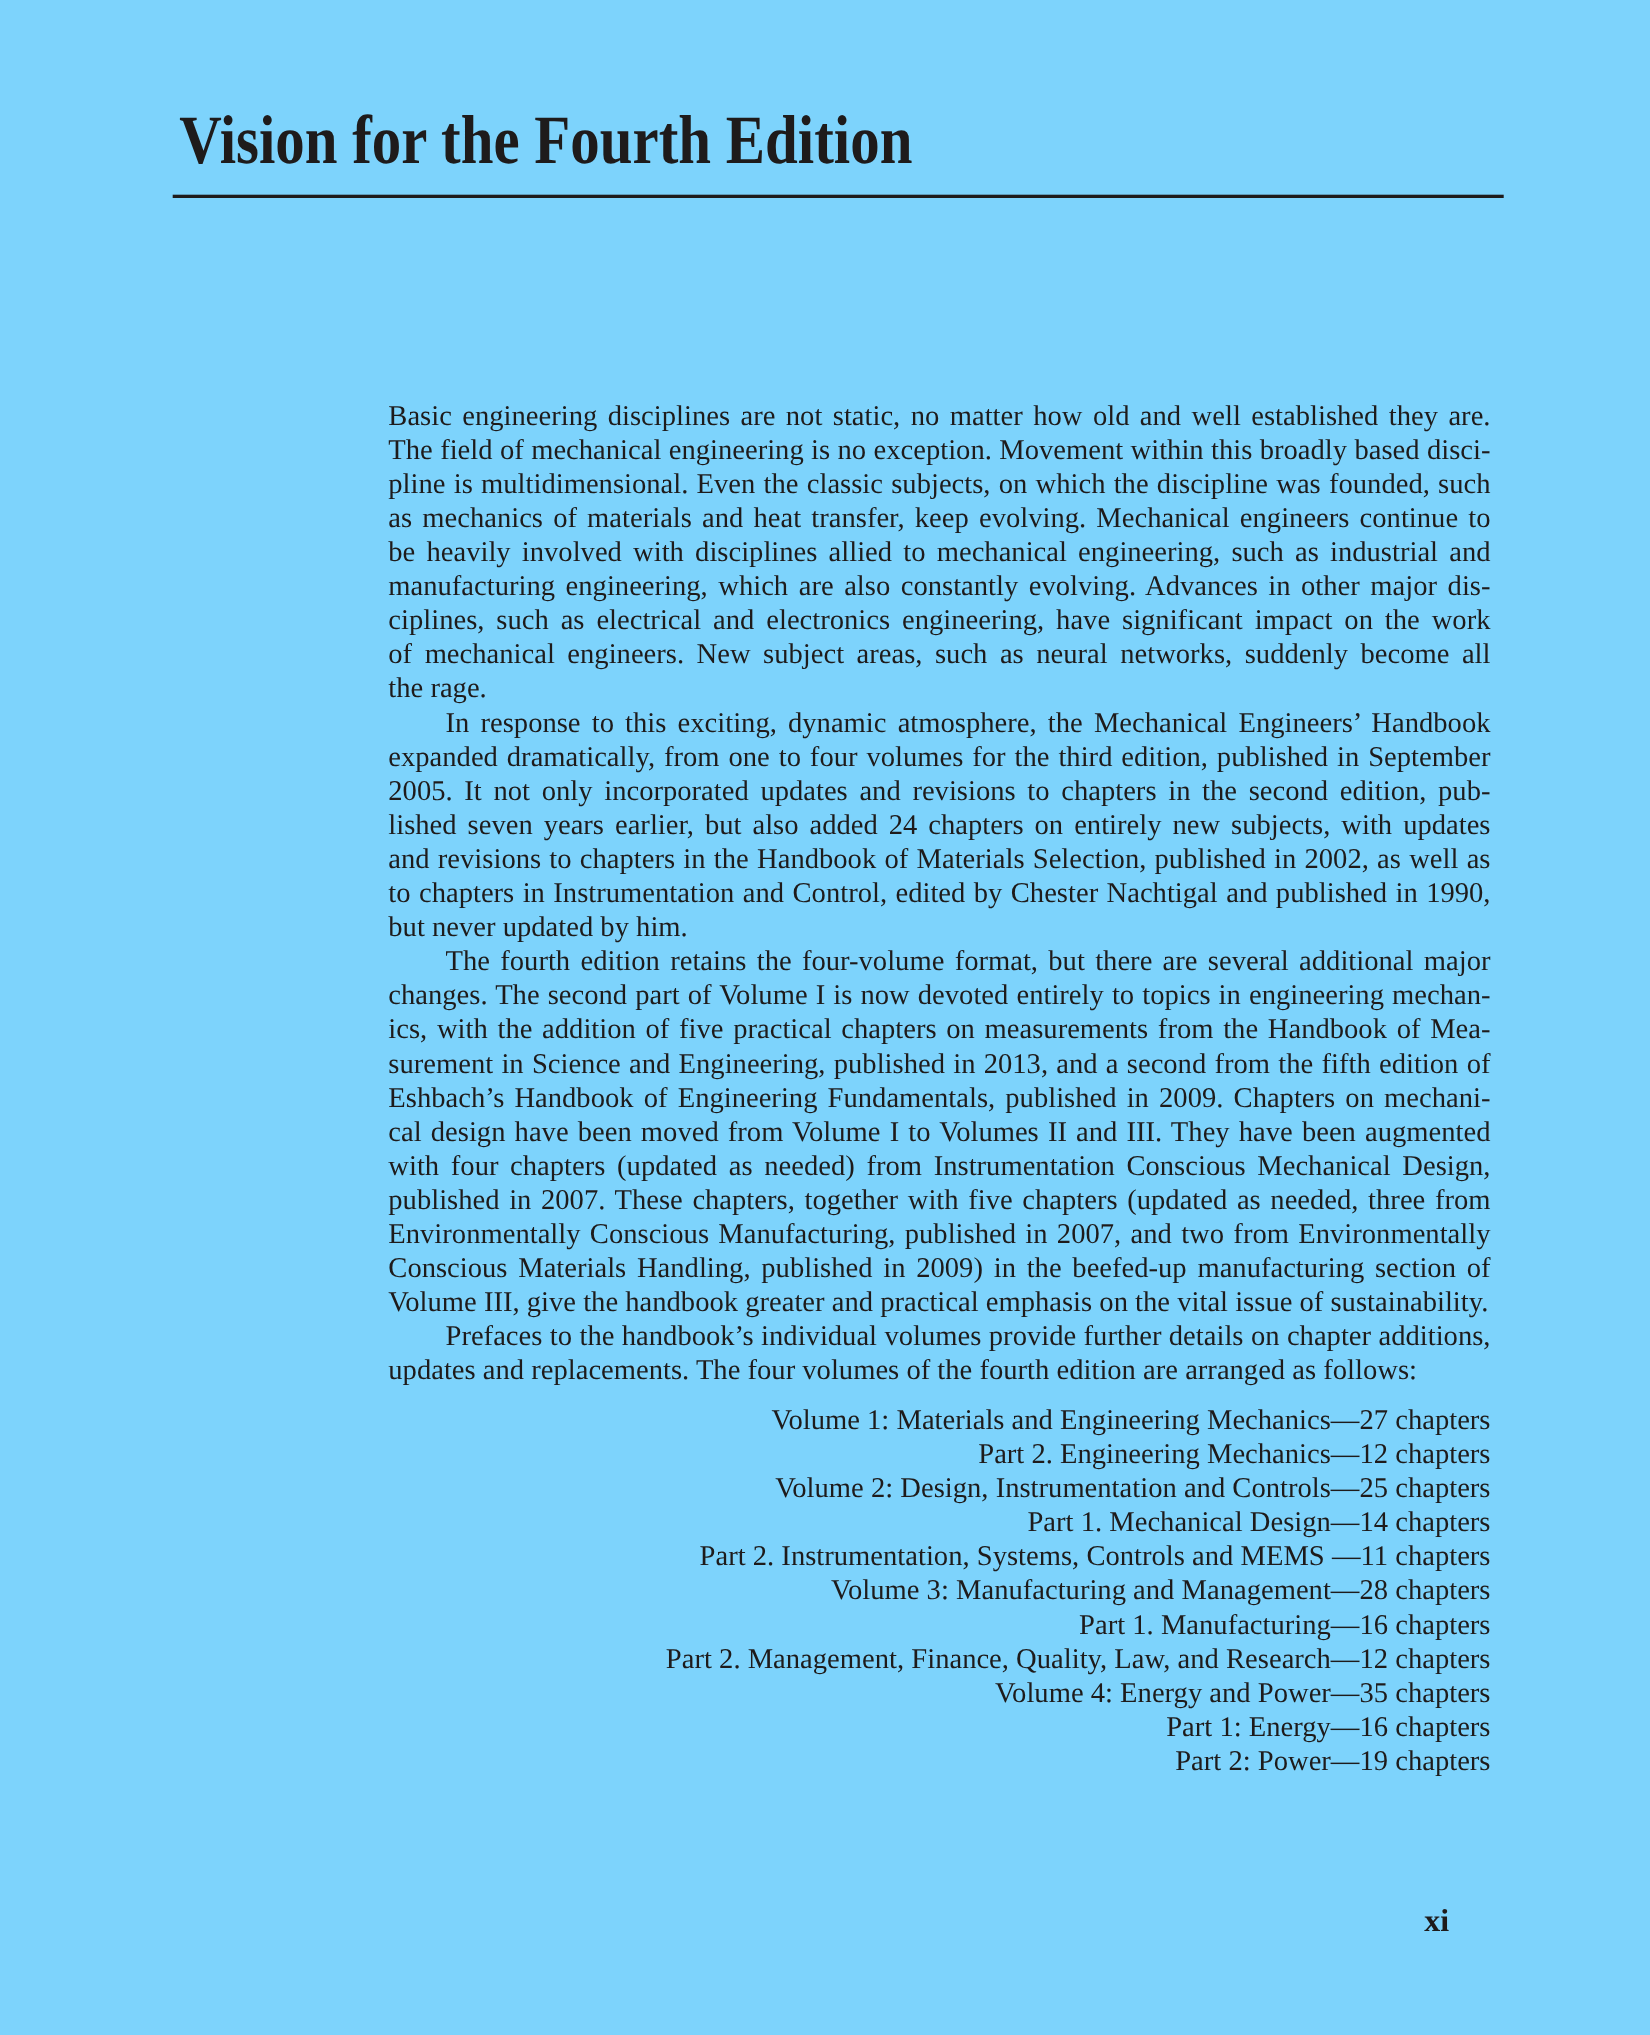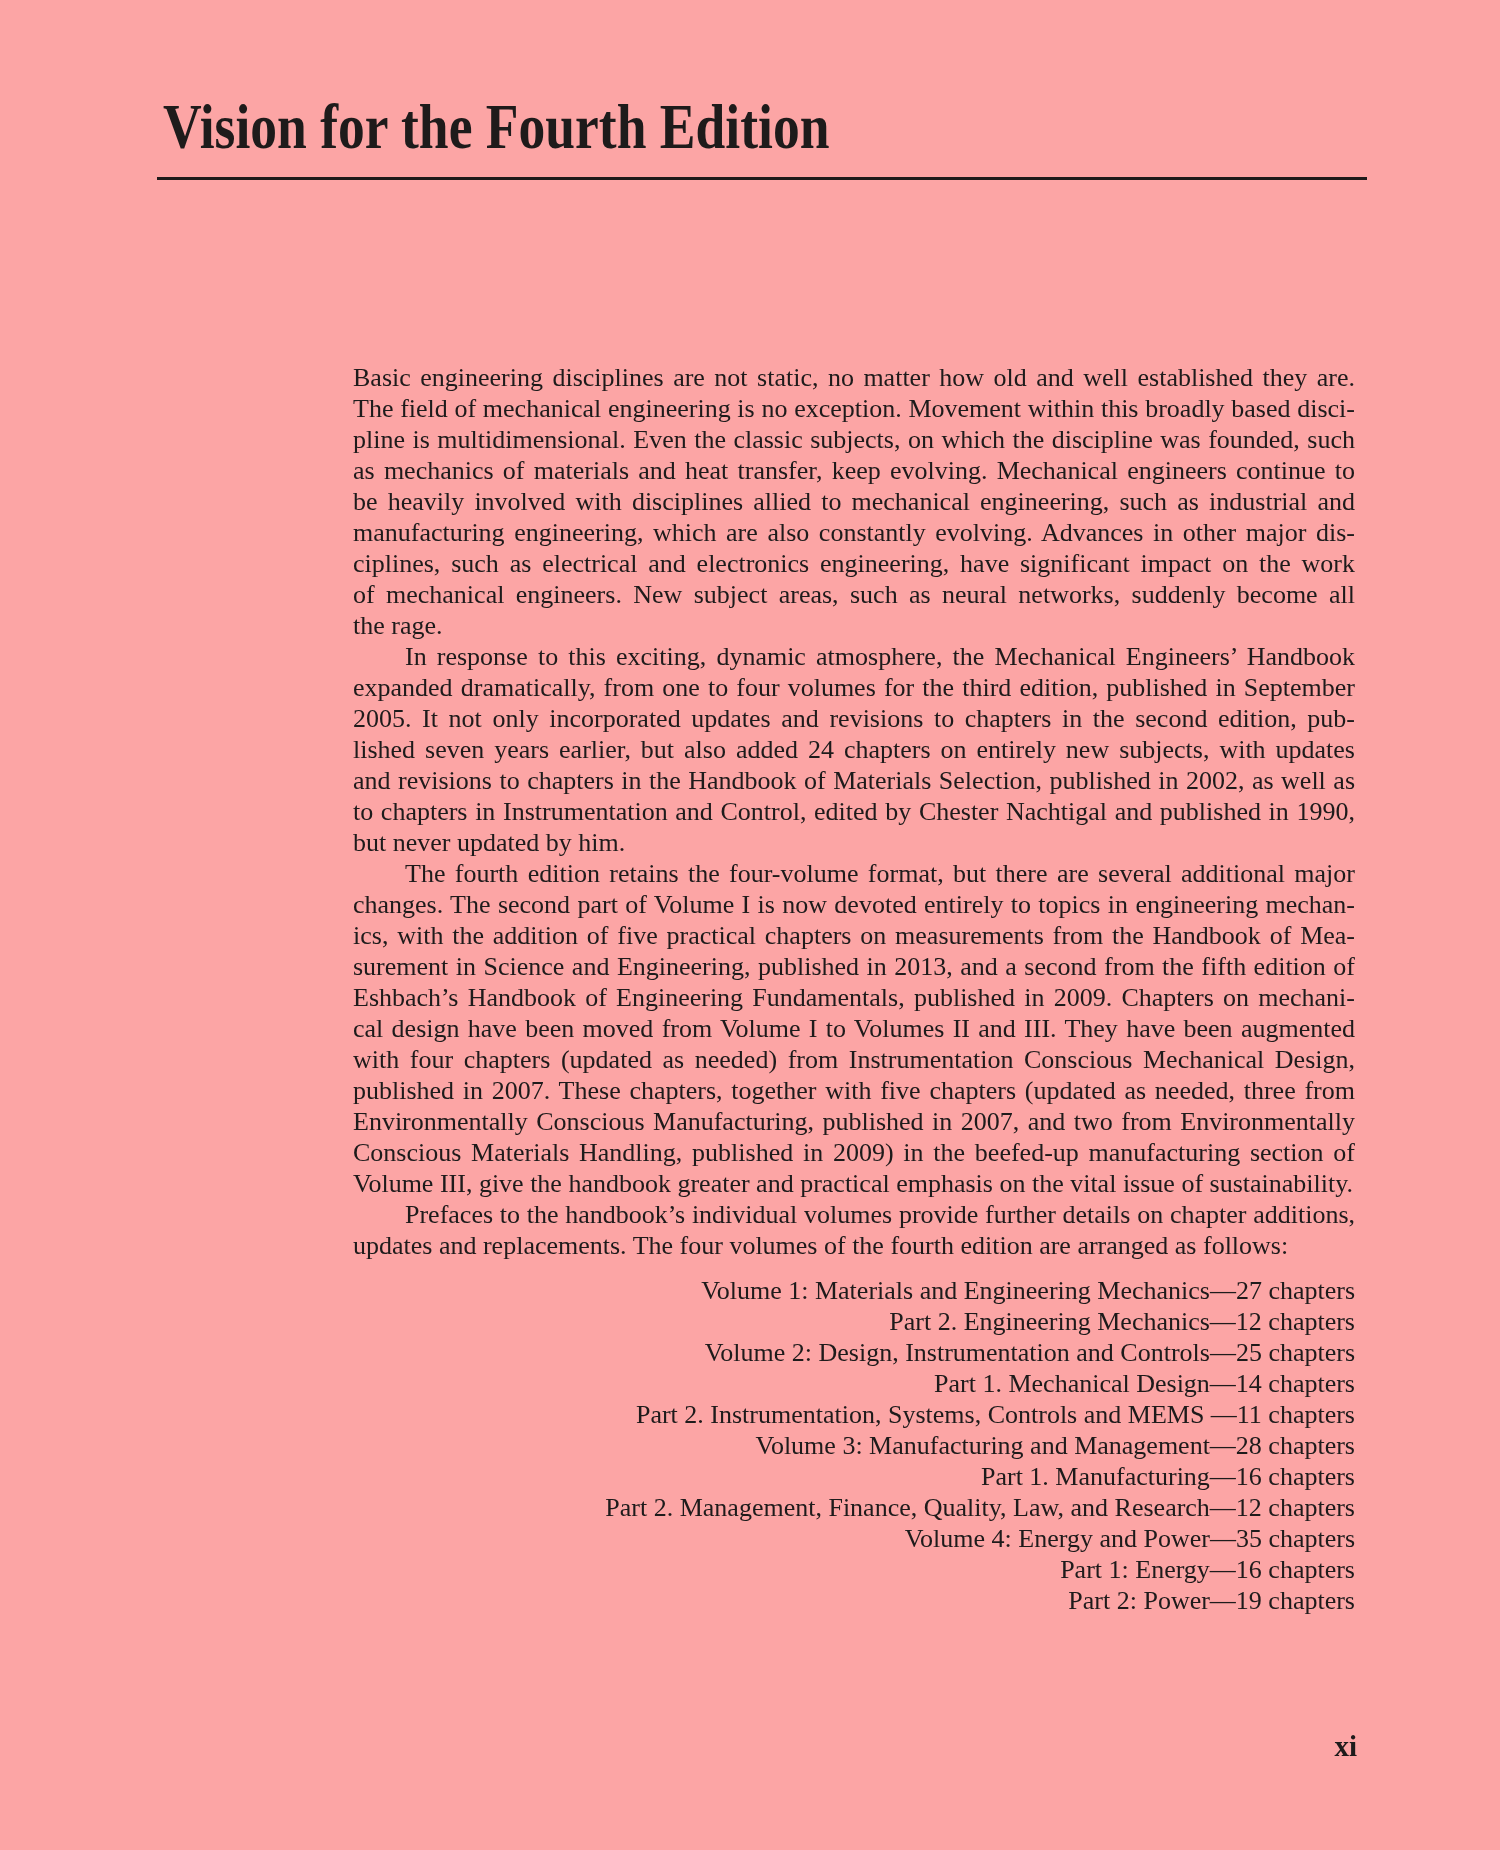--- a/index.html
+++ b/index.html
@@ -4,21 +4,21 @@
 <style>
   html, body {
     margin: 0;
     padding: 0;
     background: #ffffff;
   }
   .page {
     position: relative;
     width: 1500px;
     height: 1850px;
-    background: #fca5a5;
+    background: #7dd3fc;
     font-family: "Liberation Serif", serif;
     color: #1e1b1b;
     overflow: hidden;
   }
   .title {
     position: absolute;
     left: 163px;
     top: 96px;
     margin: 0;
     font-size: 63px;
@@ -58,21 +58,21 @@
   }
   .vline { text-align: right; }
   .page-num {
     position: absolute;
     left: 1255px;
     top: 1732px;
     width: 102px;
     font-size: 29px;
     font-weight: bold;
     line-height: 1;
-    text-align: right;
+    text-align: center;
   }
 </style>
 </head>
 <body>
 
 <div class="page">
 
   <h1 class="title">Vision for the Fourth Edition</h1>
   <div class="rule"></div>
 

